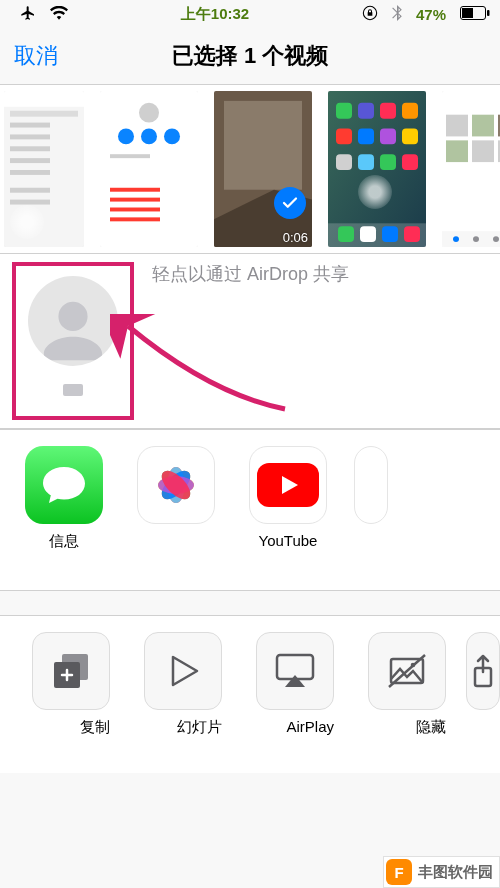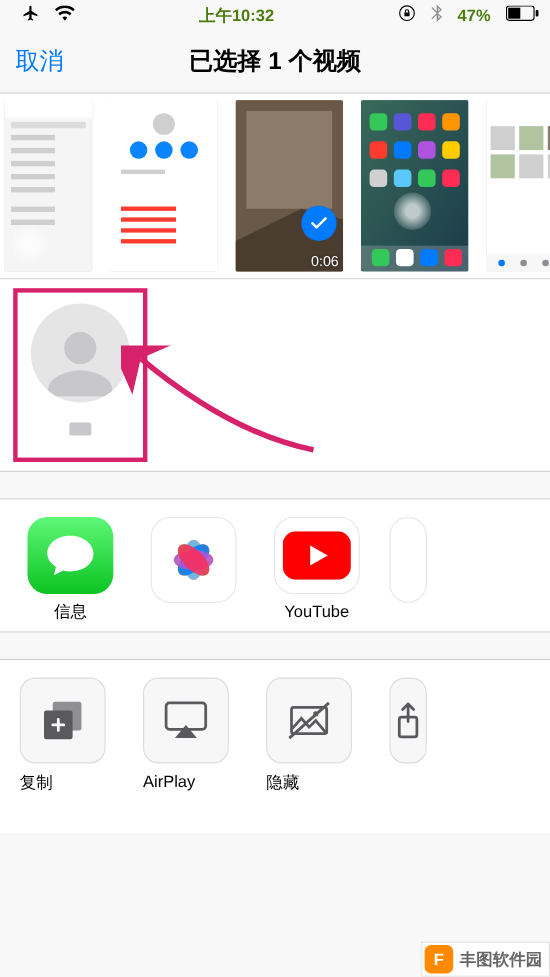--- a/index.html
+++ b/index.html
@@ -127,22 +127,21 @@
     position: absolute;
     top: 60px; left: 110px;
     width: 180px; height: 110px;
     pointer-events: none;
   }
   
   .share-apps {
     background: #fff;
     border-top: 1px solid #d0d0d0;
     border-bottom: 1px solid #d0d0d0;
-    margin-top: 24px;
-    height: 122px;
+    height: 162px;
     display: flex;
     gap: 20px;
     padding: 16px 18px 8px;
     overflow: hidden;
   }
   .app {
     flex: 0 0 92px;
     display: flex;
     flex-direction: column;
     align-items: center;
@@ -165,21 +164,21 @@
   .actions {
     background: #fff;
     border-top: 1px solid #d0d0d0;
     margin-top: 24px;
     height: 158px;
     display: flex;
     gap: 20px;
     padding: 16px 18px 8px;
     overflow: hidden;
   }
-  .action { flex: 0 0 92px; display: flex; flex-direction: column; align-items: flex-start; }
+  .action { flex: 0 0 92px; display: flex; flex-direction: column; align-items: flex-end; }
   .action.partial { flex: 0 0 34px; }
   .action-icon {
     width: 78px; height: 78px;
     border-radius: 14px;
     background: #f7f7f7;
     border: 1px solid #dcdcdc;
     display: flex; align-items: center; justify-content: center;
   }
   .action-label { font-size: 15px; margin-top: 8px; }
   
@@ -338,20 +337,21 @@
       <rect y="142" width="80" height="16" fill="#f7f7f7"></rect>
       <circle cx="14" cy="150" r="3" fill="#007aff"></circle>
       <circle cx="34" cy="150" r="3" fill="#8e8e93"></circle>
       <circle cx="54" cy="150" r="3" fill="#8e8e93"></circle>
     </svg>
     <div class="assist-dot" style="left:10px;bottom:28px"></div>
   </div>
 </div>
 
 <div class="airdrop">
+  <div class="airdrop-hint">轻点以通过 AirDrop 共享</div>
   <div class="airdrop-avatar-box">
     <div class="airdrop-avatar">
       <svg viewBox="0 0 24 24">
           <path d="M12 12a5 5 0 1 0 0-10 5 5 0 0 0 0 10zm0 2c-5 0-10 2.5-10 6v2h20v-2c0-3.5-5-6-10-6z"></path>
         </svg>
     </div>
     <div class="airdrop-label-row">
       <div class="airdrop-small-rect"></div>
     </div>
   </div>
@@ -410,20 +410,28 @@
       <svg width="46" height="46" viewBox="0 0 46 46">
         <rect x="14" y="6" width="26" height="26" rx="2" fill="#8e8e93"></rect>
         <rect x="6" y="14" width="26" height="26" rx="2" fill="#5a5a5e"></rect>
         <path d="M14 27h10M19 22v10" stroke="#fff" stroke-width="2.5" stroke-linecap="round"></path>
       </svg>
     </div>
     <div class="action-label">复制</div>
   </div>
   <div class="action">
     <div class="action-icon">
+      <svg width="40" height="40" viewBox="0 0 40 40">
+          <path d="M10 6v28l24-14z" fill="none" stroke="#5a5a5e" stroke-width="2.5" stroke-linejoin="round"></path>
+        </svg>
+    </div>
+    <div class="action-label">幻灯片</div>
+  </div>
+  <div class="action">
+    <div class="action-icon">
       <svg width="44" height="40" viewBox="0 0 44 40">
         <rect x="4" y="4" width="36" height="24" rx="3" fill="none" stroke="#5a5a5e" stroke-width="2.5"></rect>
         <path d="M22 24l10 12H12z" fill="#5a5a5e"></path>
       </svg>
     </div>
     <div class="action-label">AirPlay</div>
   </div>
   <div class="action">
     <div class="action-icon">
       <svg width="48" height="40" viewBox="0 0 48 40">

